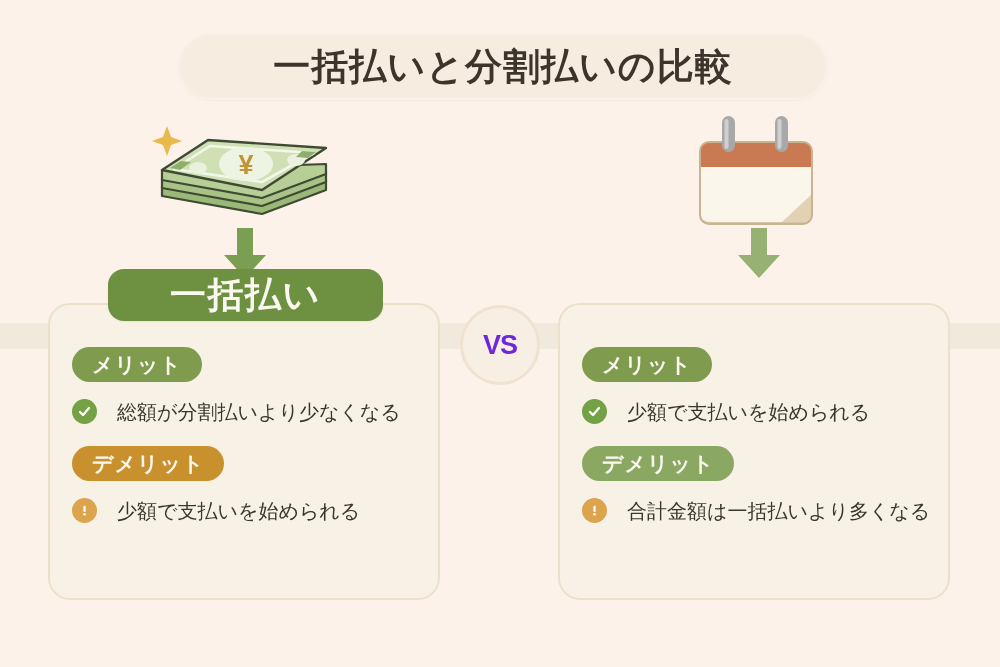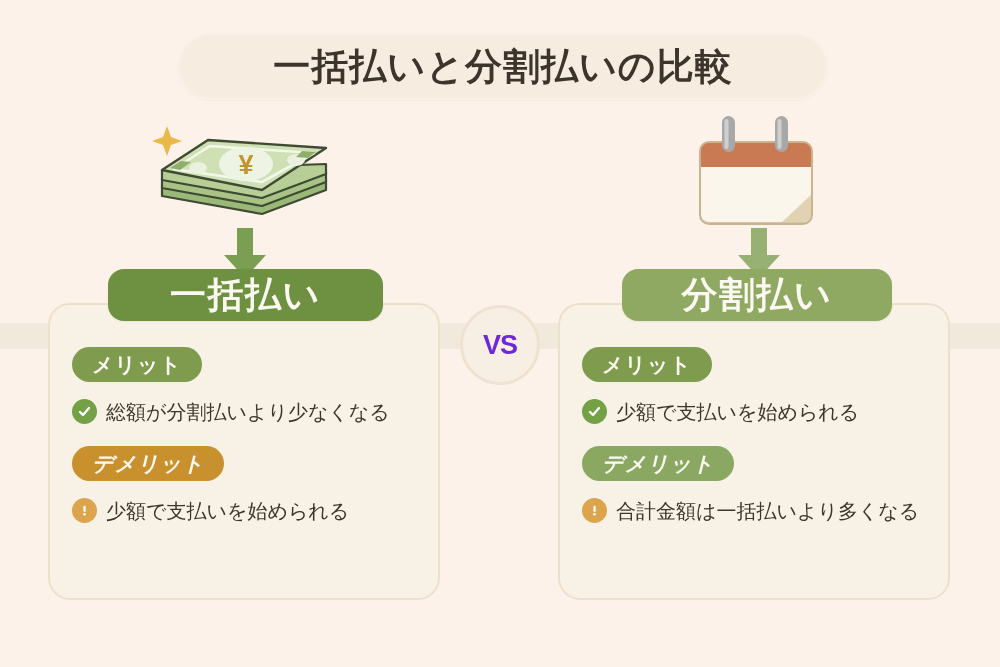--- a/index.html
+++ b/index.html
@@ -117,23 +117,23 @@
     color:#fbf8f1;
     line-height:1;
   }
   .badge-merit   { background:#7f9b4e; }
   .badge-demerit-orange { background:#c8912e; }
   .badge-demerit-green  { background:#8aa862; }
 
   .point {
     display:flex; align-items:center;
     margin-top:17px;
-    gap:9px;
-  }
-  .point + .badge-wrap { margin-top:22px;font-style:italic; }
+    gap:20px;
+  }
+  .point + .badge-wrap { margin-top:22px; }
   .badge-wrap { display:block; }
 
   .pt-icon {
     flex:0 0 auto;
     width:25px; height:25px; border-radius:50%;
     display:flex; align-items:center; justify-content:center;
   }
   .pt-icon-check { background:#74a046; }
   .pt-icon-warn  { background:#dda44e; }
   .pt-text {
@@ -227,23 +227,20 @@
               <rect x="6.4" y="2.8" width="2.3" height="6.2" rx="1.1" fill="#ffffff"></rect>
               <circle cx="7.5" cy="11.3" r="1.3" fill="#ffffff"></circle>
             </svg>
         </span>
         <span class="pt-text">少額で支払いを始められる</span>
       </div>
     </div>
   </div>
 
   <div class="card card-right">
-    <div class="card-head head-right">
-      <span>分割払い</span>
-    </div>
     <div class="card-body">
       <div class="badge-wrap">
         <span class="badge badge-merit">メリット</span>
       </div>
       <div class="point">
         <span class="pt-icon pt-icon-check">
           <svg width="15" height="15" viewBox="0 0 15 15">
               <path d="M3 8 L6 11 L12 4" stroke="#ffffff" stroke-width="2.3" fill="none" stroke-linecap="round" stroke-linejoin="round"></path>
             </svg>
         </span>

